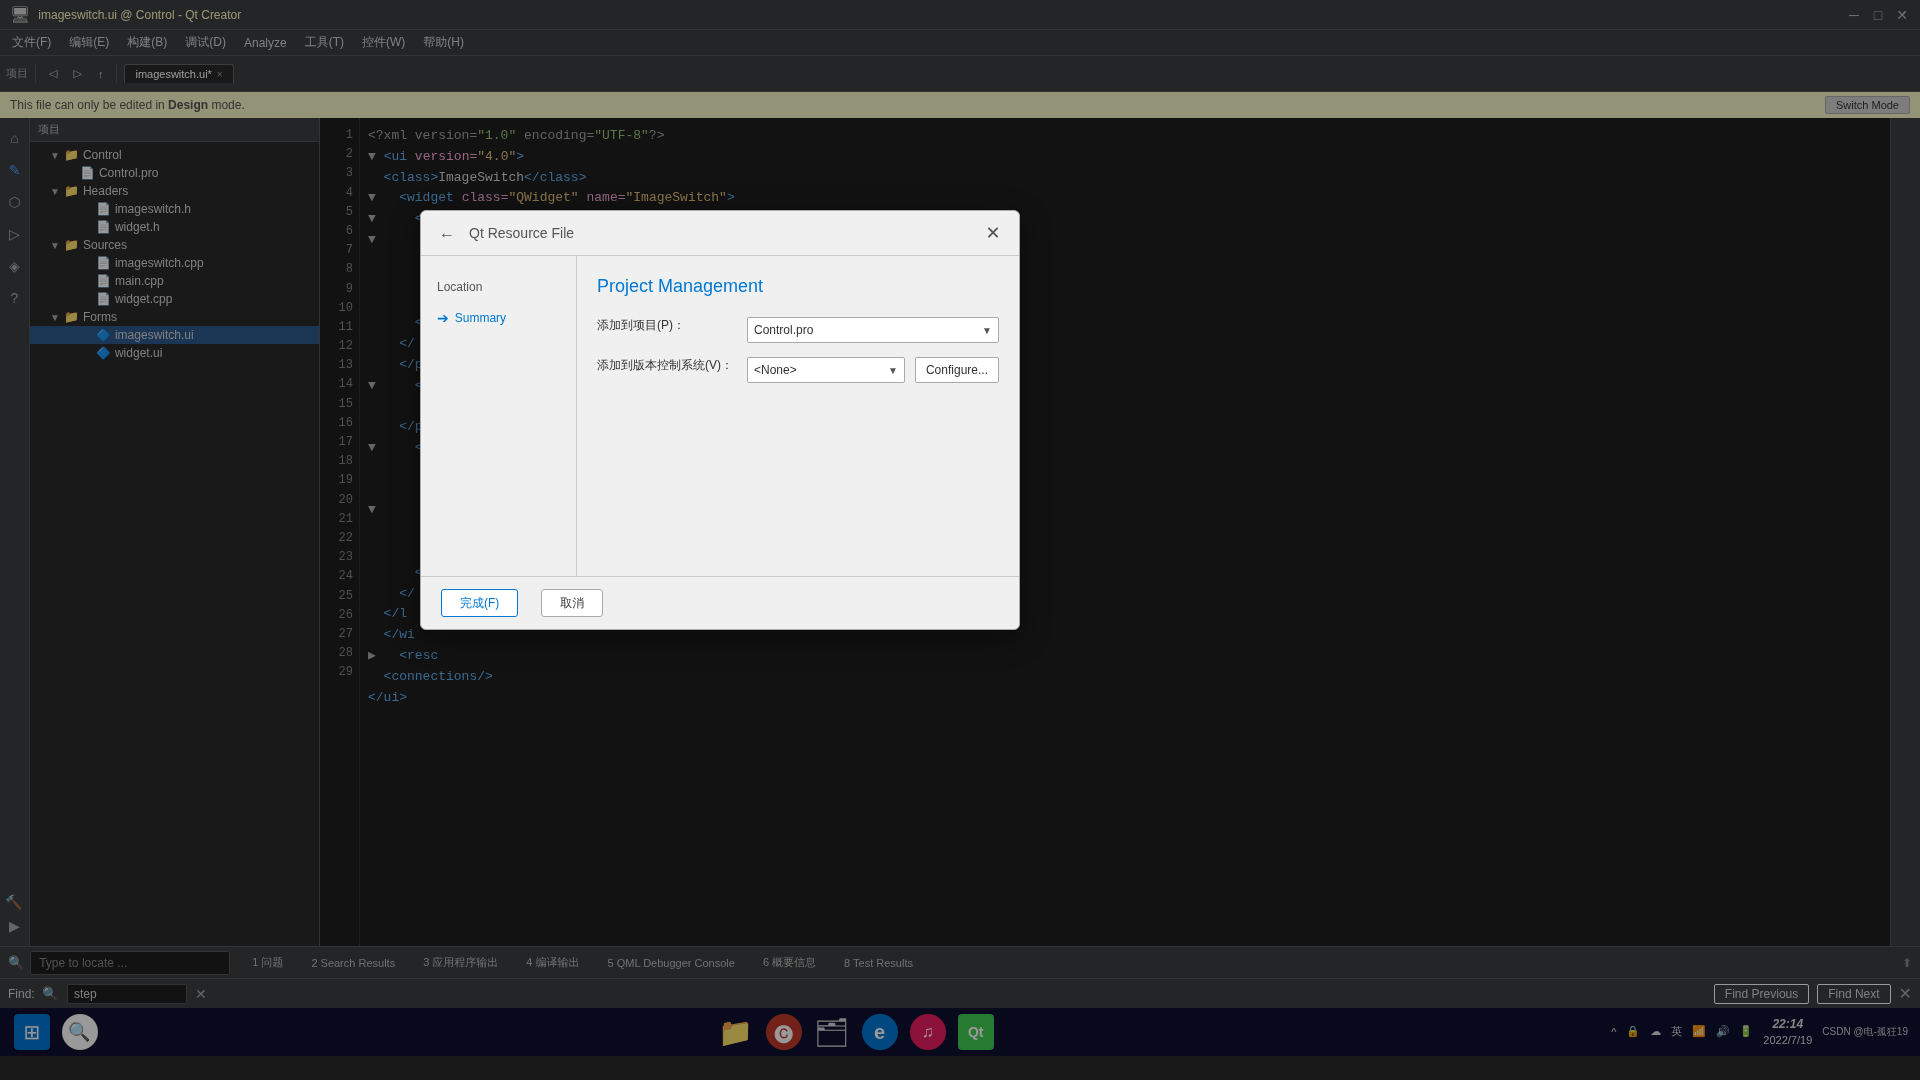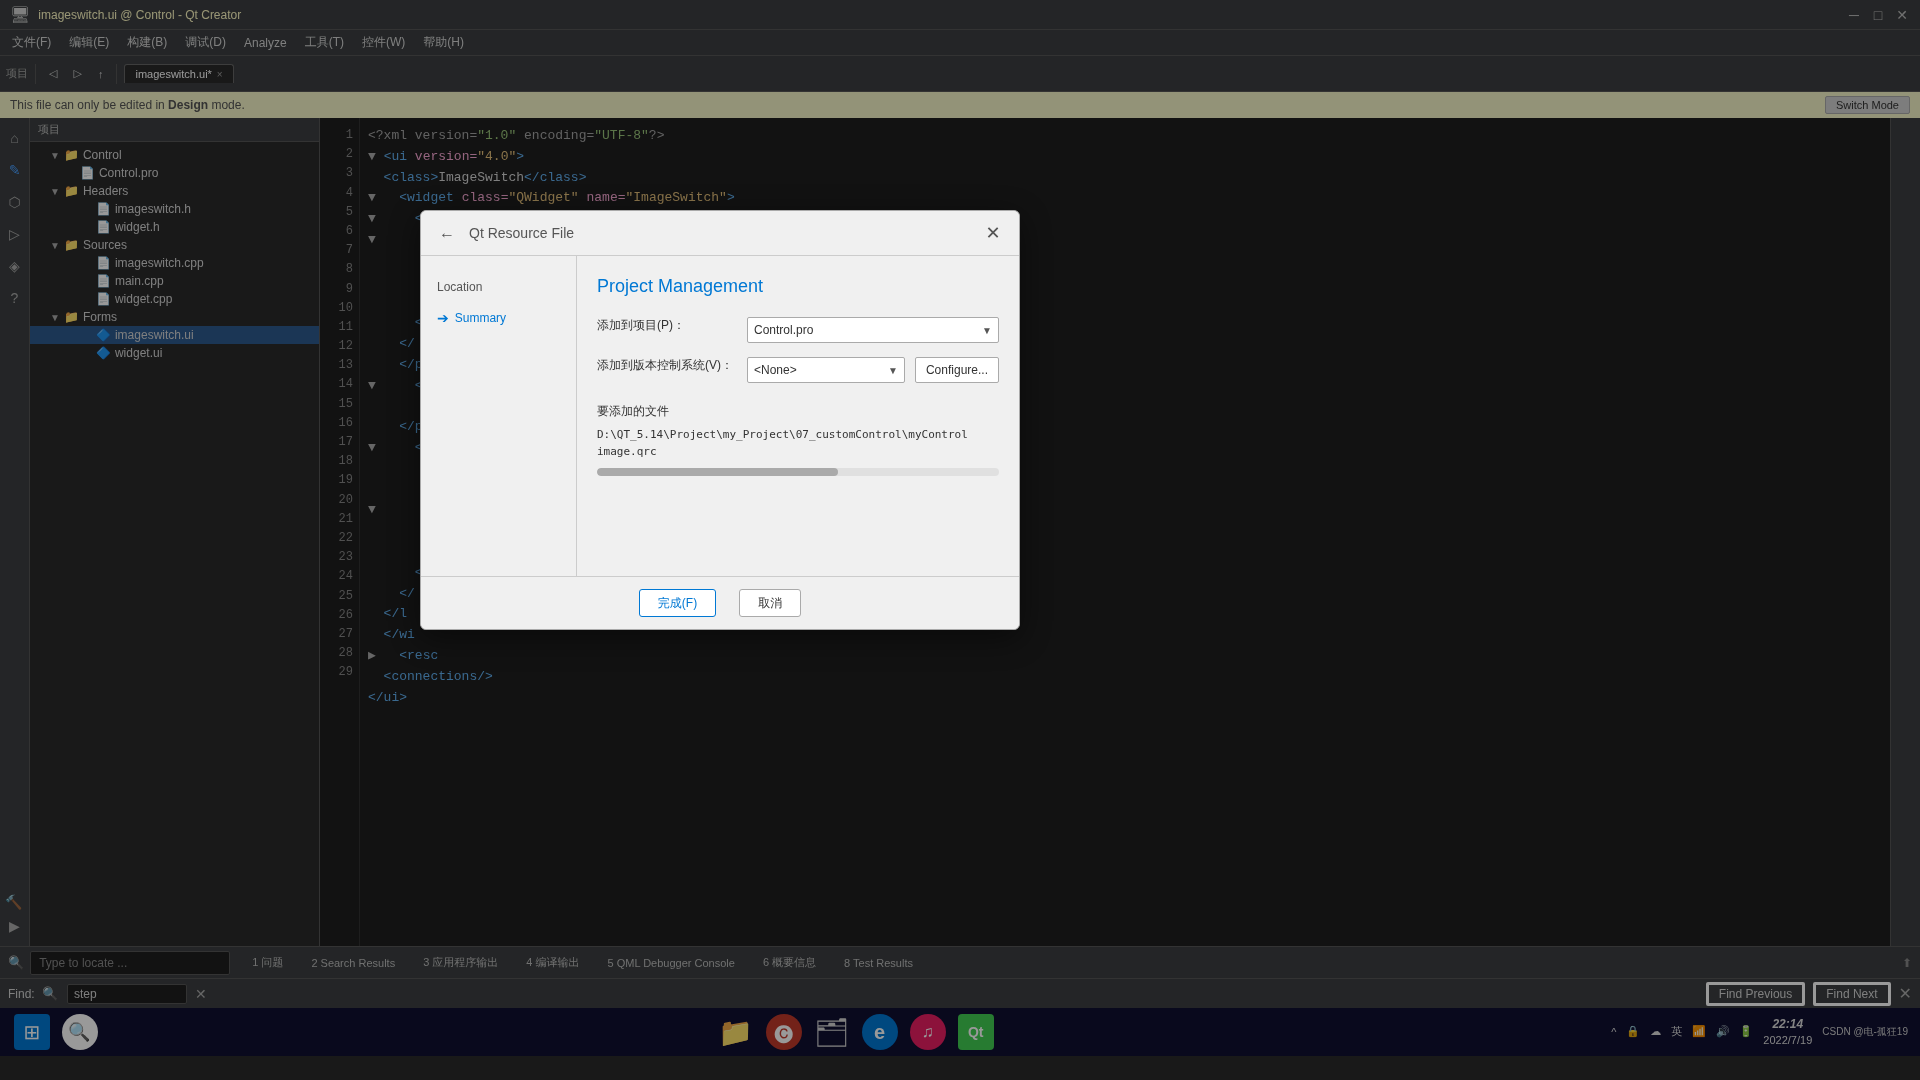--- a/index.html
+++ b/index.html
@@ -288,21 +288,21 @@
       background: #1e1e1e;
       border: 1px solid #555;
       color: #d4d4d4;
       padding: 2px 6px;
       font-size: 12px;
       width: 120px;
       border-radius: 2px;
     }
     .find-btn {
       background: #3c3f41;
-      border: 3px solid #ffffff;
+      border: 1px solid #ffffff;
       color: #d4d4d4;
       padding: 2px 10px;
       font-size: 12px;
       cursor: pointer;
       border-radius: 2px;
     }
     #find-clear {
       color: #aaa;
       cursor: pointer;
       font-size: 14px;
@@ -504,21 +504,21 @@
       margin-top: 8px;
     }
     #progress-bar-fill {
       height: 100%;
       background: #aaa;
       border-radius: 4px;
     }
 
     #dialog-footer {
       display: flex;
-      justify-content: center;
+      justify-content: flex-start;
       gap: 23px;
       padding: 12px 20px;
       border-top: 1px solid #ccc;
       background: #f0f0f0;
       border-radius: 0 0 6px 6px;
     }
     .dialog-btn {
       padding: 4px 18px;
       font-size: 12px;
       cursor: pointer;
@@ -891,28 +891,20 @@
 
         <div class="form-row">
           <span class="form-label">添加到版本控制系统(V)：</span>
           <div class="form-select" style="max-width:180px;">
             <span>&lt;None&gt;</span>
             <span class="form-select-arrow">▼</span>
           </div>
           <button class="configure-btn">Configure...</button>
         </div>
 
-        <div id="files-section">
-          <div id="files-label">要添加的文件</div>
-          <div id="files-path">D:\QT_5.14\Project\my_Project\07_customControl\myControl</div>
-          <div id="files-name">image.qrc</div>
-          <div id="progress-bar-container">
-            <div id="progress-bar-fill" style="width:60%;"></div>
-          </div>
-        </div>
       </div>
     </div>
 
     <div id="dialog-footer">
       <button class="dialog-btn primary">完成(F)</button>
       <button class="dialog-btn">取消</button>
     </div>
   </div>
 </div>
 

